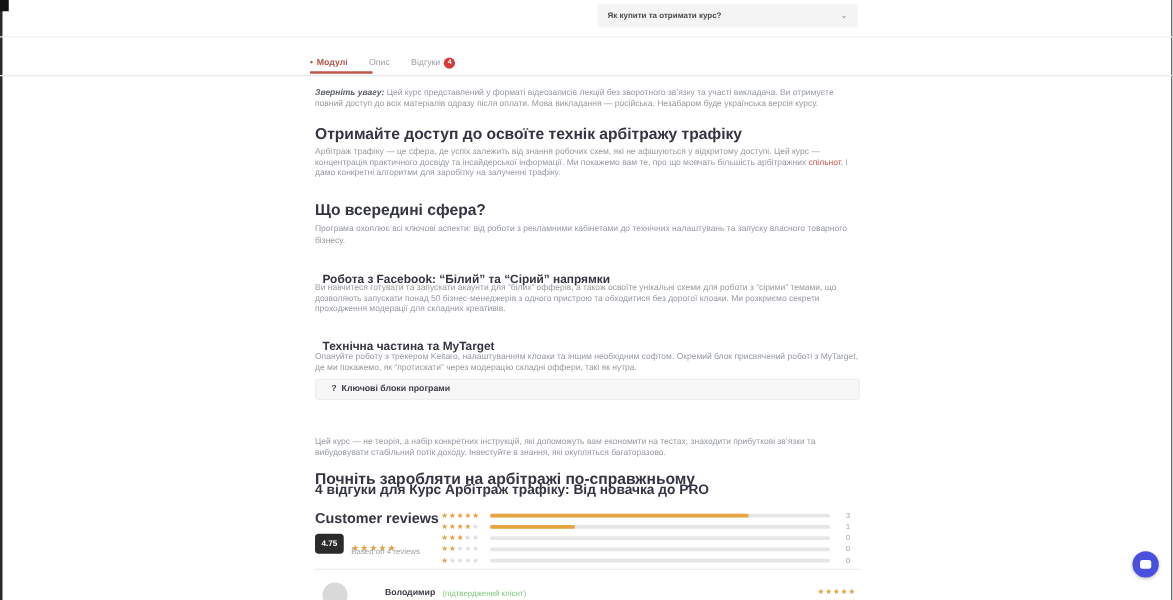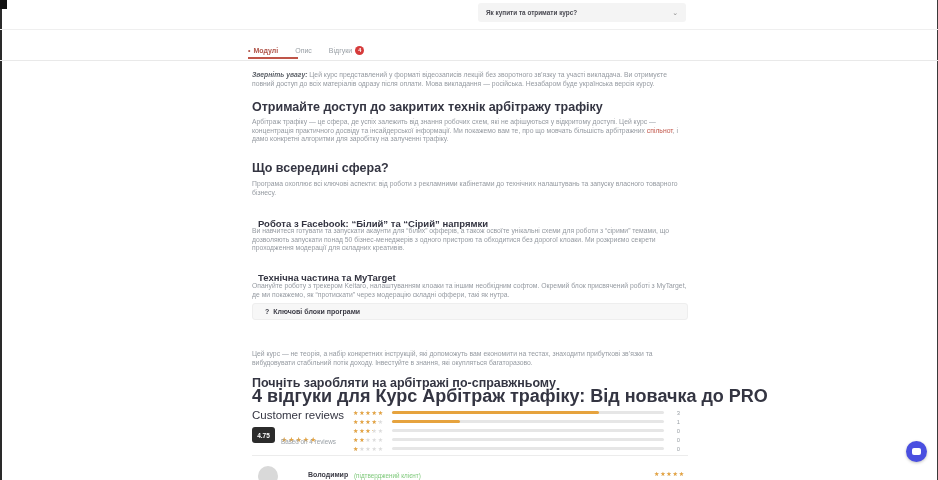--- a/index.html
+++ b/index.html
@@ -37,22 +37,22 @@
   p.body b{color:#5a5f66;font-style:italic;}
   .h2{font-size:12.5px;font-weight:800;color:#343542;margin:0;}
   .h3{font-size:9.5px;font-weight:800;color:#343542;margin:6px;}
   .inline-link{color:#c2574b;text-decoration:none;cursor:pointer;}
 
   .key-accordion{left:252px;top:303px;width:436px;height:17px;background:#f7f7f7;border:1px solid #eeeeee;
                  border-radius:3px;display:flex;align-items:center;box-sizing:border-box;padding:0 12px;cursor:pointer;}
   .key-accordion span{font-size:7px;font-weight:700;color:#3c3c46;}
 
   
-  .reviews-heading{left:252px;top:386px;font-size:18px;font-weight:800;color:#343542;}
-  .cr-title{left:252px;top:409px;font-size:11.5px;font-weight:400;color:#343542;}
+  .reviews-heading{left:252px;top:386px;font-size:11px;font-weight:800;color:#343542;}
+  .cr-title{left:252px;top:409px;font-size:11.5px;font-weight:700;color:#343542;}
   .avg-badge{left:252px;top:427px;width:23px;height:16px;background:#2b2b2b;border-radius:3px;
              color:#fff;font-size:6.5px;font-weight:700;display:flex;align-items:center;justify-content:center;}
   .stars{position:relative;display:inline-block;font-size:7px;letter-spacing:1px;line-height:1;color:#dcdcdc;white-space:nowrap;}
   .stars .fill{position:absolute;left:0;top:0;overflow:hidden;color:#e6a33e;white-space:nowrap;}
   .avg-stars{left:281px;top:428px;}
   .based-on{left:281px;top:438px;font-size:6.3px;color:#9aa0a6;}
 
   .dist{left:353px;top:408px;width:335px;}
   .dist-row{display:flex;align-items:center;height:9px;}
   .dist-row .stars{font-size:6px;letter-spacing:0.8px;width:33px;}
@@ -99,21 +99,21 @@
   <div class="tab">
     <span>Відгуки</span>
     <span class="tab-badge">4</span>
   </div>
 </div>
 <div class="abs tab-underline"></div>
 <div class="abs tabs-divider"></div>
 
 <p class="abs col body" style="top:71px;"><b>Зверніть увагу:</b><span> Цей курс представлений у форматі відеозаписів лекцій без зворотного зв’язку та участі викладача. Ви отримуєте повний доступ до всіх матеріалів одразу після оплати. Мова викладання — російська. Незабаром буде українська версія курсу.</span></p>
 
-<div class="abs col h2" style="top:100px;">Отримайте доступ до закритих технік арбітражу трафіку</div>
+<div class="abs col h2" style="top:100px;">Отримайте доступ до освоїте технік арбітражу трафіку</div>
 <p class="abs col body" style="top:118px;"><span>Арбітраж трафіку — це сфера, де успіх залежить від знання робочих схем, які не афішуються у відкритому доступі. Цей курс — концентрація практичного досвіду та інсайдерської інформації. Ми покажемо вам те, про що мовчать більшість арбітражних </span><a class="inline-link">спільнот</a><span>, і дамо конкретні алгоритми для заробітку на залученні трафіку.</span></p>
 
 <div class="abs col h2" style="top:161px;">Що всередині сфера?</div>
 <p class="abs col body" style="top:180px;">Програма охоплює всі ключові аспекти: від роботи з рекламними кабінетами до технічних налаштувань та запуску власного товарного бізнесу.</p>
 
 <div class="abs col h3" style="top:212px;">Робота з Facebook: “Білий” та “Сірий” напрямки</div>
 <p class="abs col body" style="top:227px;">Ви навчитеся готувати та запускати акаунти для “білих” офферів, а також освоїте унікальні схеми для роботи з “сірими” темами, що дозволяють запускати понад 50 бізнес-менеджерів з одного пристрою та обходитися без дорогої клоаки. Ми розкриємо секрети проходження модерації для складних креативів.</p>
 
 <div class="abs col h3" style="top:266px;">Технічна частина та MyTarget</div>
 <p class="abs col body" style="top:282px;">Опануйте роботу з трекером Keitaro, налаштуванням клоаки та іншим необхідним софтом. Окремий блок присвячений роботі з MyTarget, де ми покажемо, як “протискати” через модерацію складні оффери, такі як нутра.</p>

